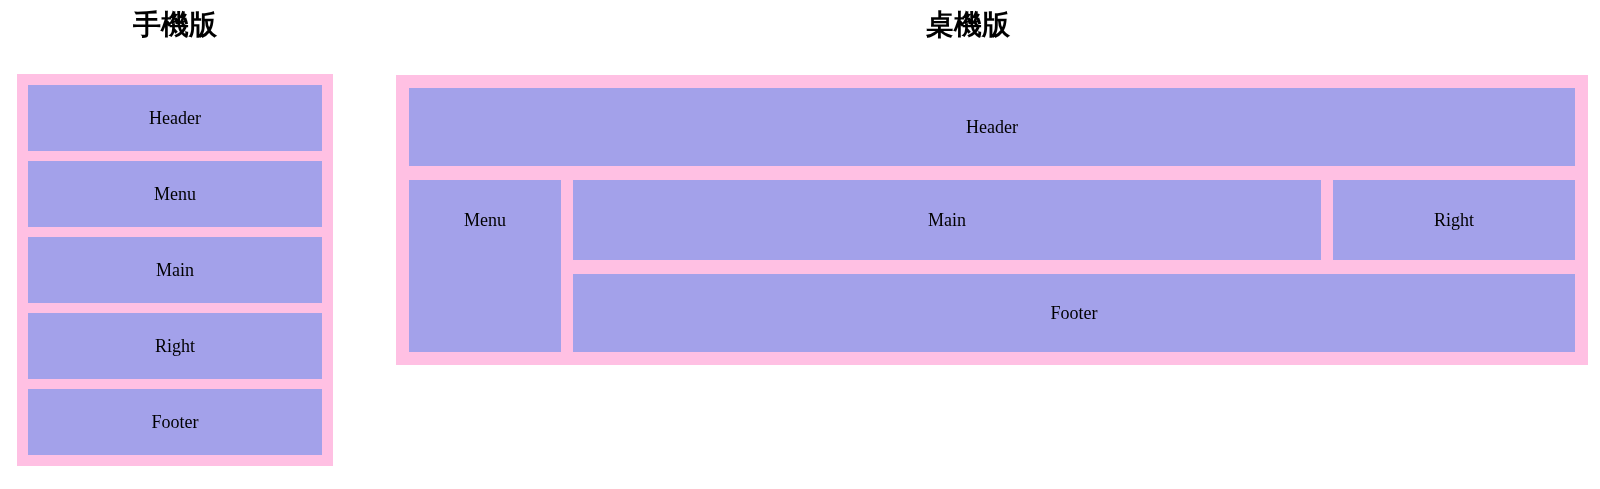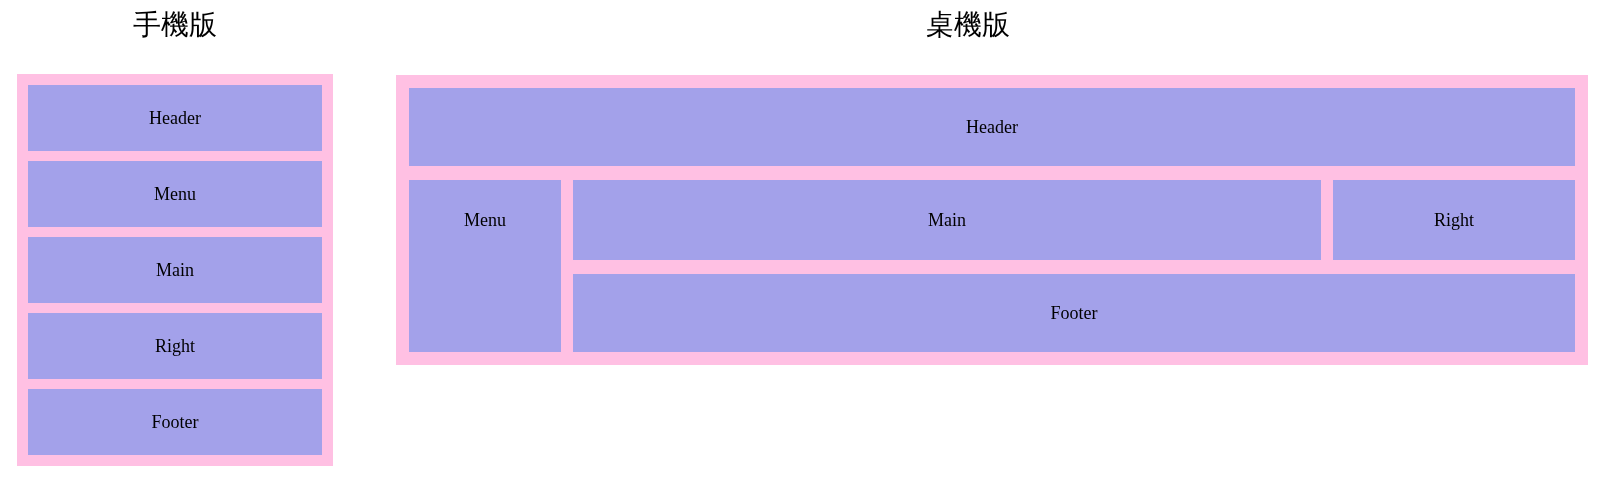--- a/index.html
+++ b/index.html
@@ -17,21 +17,21 @@
     height: 489px;
     background: var(--page-bg);
     overflow: hidden;
     font-family: "Liberation Sans", "DejaVu Sans", sans-serif;
   }
 
   .section-title {
     position: absolute;
     top: 6px;
     text-align: center;
-    font-weight: normal;
+    font-weight: bold;
     font-size: 28px;
     line-height: 38px;
     color: var(--title-color);
     font-family: "Liberation Sans", "DejaVu Sans", sans-serif;
   }
   .title-mobile  { left: 17px;  width: 316px; }
   .title-desktop { left: 372px; width: 1192px; }
 
   .frame {
     position: absolute;

